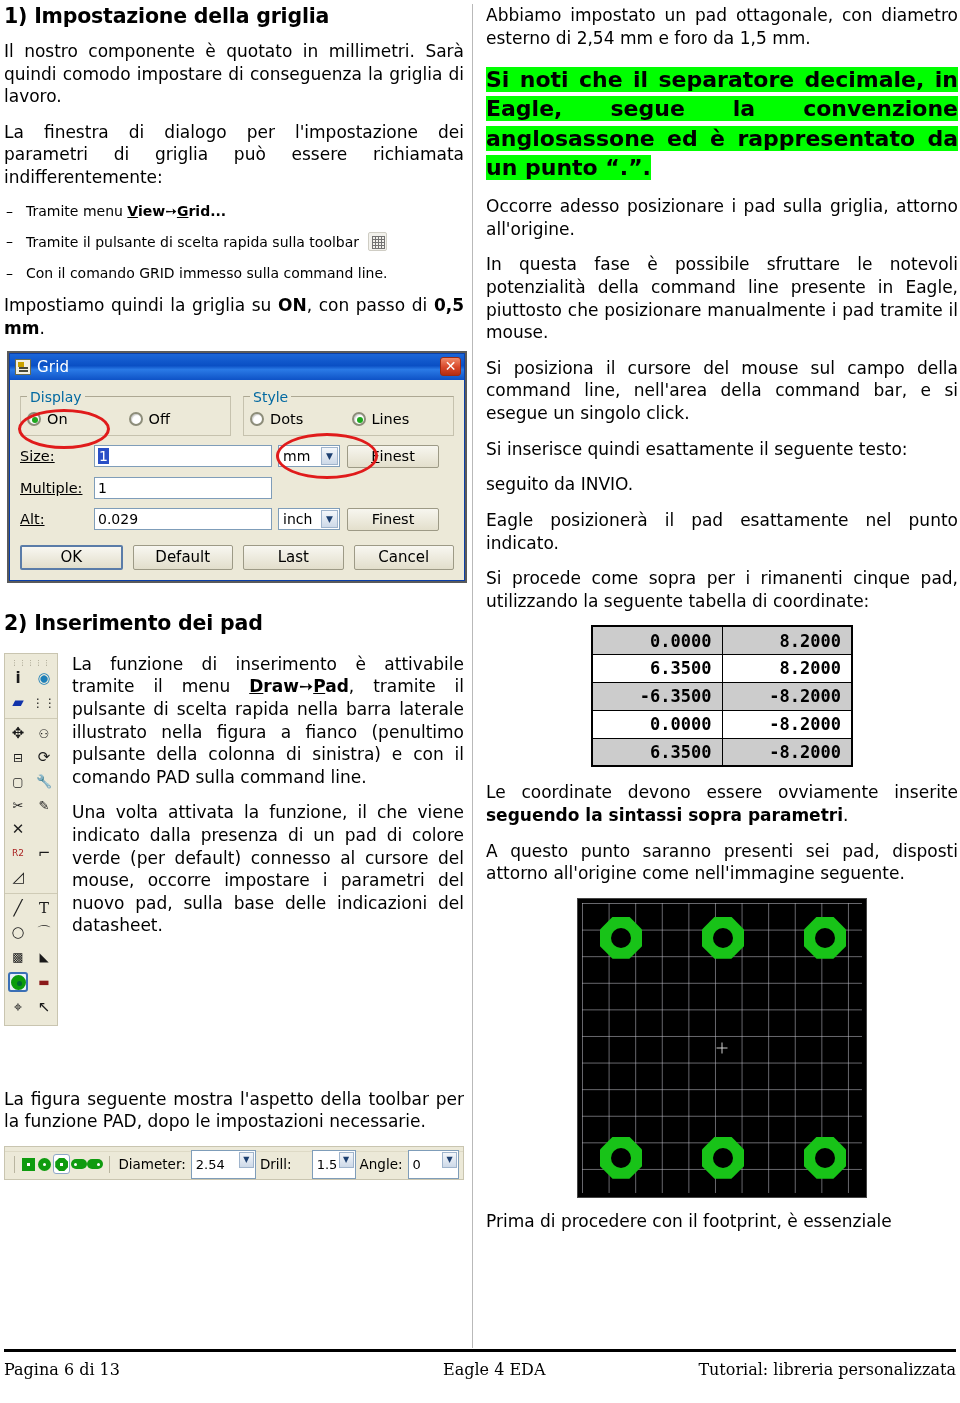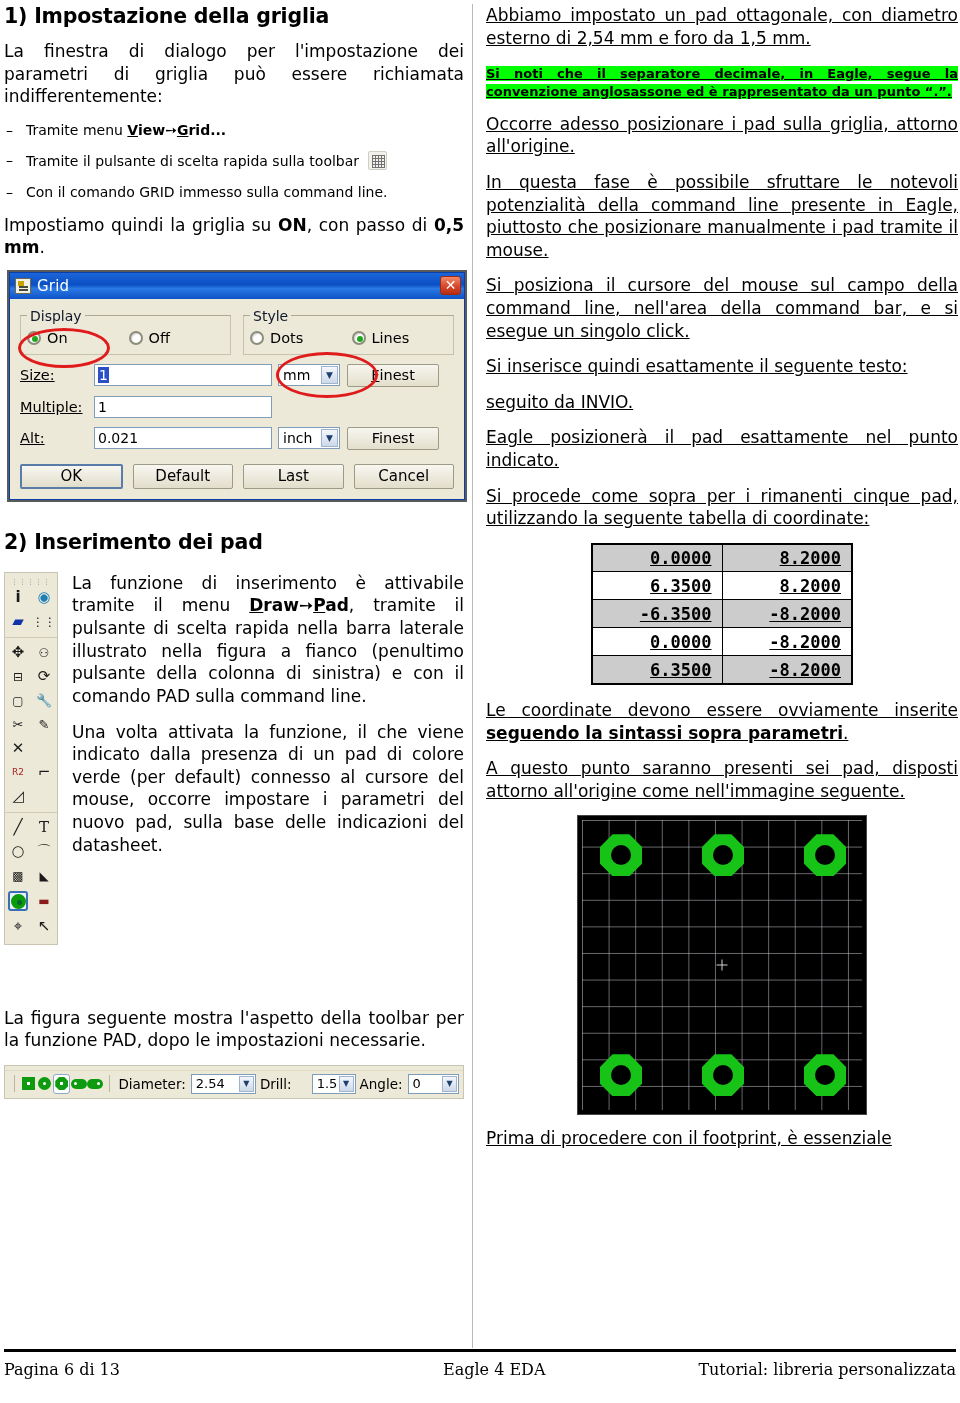--- a/index.html
+++ b/index.html
@@ -12,21 +12,21 @@
     color: #000000;
     position: relative;
     overflow: hidden;
   }
 
   .page { position: relative; width: 960px; height: 1403px; }
 
   .cols { display: flex; width: 960px; height: 1348px; padding: 4px 0 0 0; }
   .col-left  { width: 472px; padding: 0 8px 0 4px; position: relative; }
   .col-div   { width: 6px; border-left: 1px solid #b9b9b9; }
-  .col-right { width: 482px; padding: 0 2px 0 8px; position: relative; text-decoration: underline; }
+  .col-right { width: 482px; padding: 0 2px 0 8px; position: relative; }
 
   h2.sect {
     font-size: 20.5px;
     font-weight: bold;
     margin: 0 0 12px 0;
     letter-spacing: -0.2px;
   }
   p.body {
     font-size: 17px;
     line-height: 1.33;
@@ -101,21 +101,21 @@
     border: 1px solid #9e2a12;
     color: #fff; font-size: 14px; font-weight: bold; line-height: 17px; text-align: center;
   }
   .win-body { padding: 9px 10px 10px 10px; background:#ece9d8; }
 
   .fs-row { display: flex; gap: 12px; }
   fieldset.grp {
     border: 1px solid #c6c2ae; border-top-color:#ada893;
     margin: 0; padding: 2px 6px 8px 6px; flex: 1; background: transparent;
   }
-  fieldset.grp legend { font-size: 14px; color: #0f172a; padding: 0 3px; }
+  fieldset.grp legend { font-size: 14px; color: #0369a1; padding: 0 3px; }
   .radios { display: flex; align-items: center; gap: 6px; margin-top: 4px; }
   .radio { display: flex; align-items: center; gap: 6px; font-size: 14.5px; flex: 1; }
   .dot {
     width: 14px; height: 14px; border-radius: 50%;
     background: #fff; border: 2px solid #8d8d7a; flex: none; position: relative;
     box-shadow: inset 1px 1px 1px rgba(0,0,0,.2);
   }
   .dot.on:after {
     content: ""; position: absolute; left: 3px; top: 3px;
     width: 6px; height: 6px; border-radius: 50%; background: #1ea81e;
@@ -195,33 +195,33 @@
   .ci:after { content:""; position:absolute; left:5px; top:5px; width:3px; height:3px; border-radius:50%; background:#fff;}
   .oc { width: 13px; height: 13px; background: #0f9b0f; position: relative;
        clip-path: polygon(30% 0,70% 0,100% 30%,100% 70%,70% 100%,30% 100%,0 70%,0 30%); }
   .oc:after { content:""; position:absolute; left:5px; top:5px; width:3px; height:3px; background:#fff;}
   .lo { width: 16px; height: 10px; border-radius: 5px; background: #0f9b0f; position: relative; }
   .lo:after { content:""; position:absolute; left:3px; top:3.5px; width:3px; height:3px; border-radius:50%; background:#fff;}
   .of { width: 16px; height: 10px; border-radius: 5px; background: #0f9b0f; position: relative; }
   .of:after { content:""; position:absolute; left:10px; top:3.5px; width:3px; height:3px; border-radius:50%; background:#fff;}
   .pb-lab { font-size: 13.5px; margin: 0 5px 0 4px; }
   .pb-field {
-    background: #fff; border: 1px solid #7f9db9; height: 20px; font-size: 13px;
+    background: #fff; border: 1px solid #7f9db9; height: 29px; font-size: 13px;
     display:flex; align-items:center; padding-left: 4px; position: relative;
   }
   .pb-field .arw {
     position: absolute; right: 1px; top: 1px; width: 15px; height: 16px;
     background: linear-gradient(to bottom,#f4f7fb,#cdd9e8);
     border: 1px solid #9fb4cc; display:flex; align-items:center; justify-content:center;
     font-size: 8px; color:#1c3f70;
   }
 
   
   .hl { background: #00ff00; font-weight: bold; }
-  p.hlp { font-size: 13px; line-height: 1.33; text-align: justify; margin: 16px 0 13px 0;
+  p.hlp { font-size: 22px; line-height: 1.33; text-align: justify; margin: 16px 0 13px 0;
     font-weight: bold; }
   p.hlp span.hl { box-decoration-break: clone; -webkit-box-decoration-break: clone; }
   p.mono {
     font-family: "DejaVu Sans Mono", monospace;
     font-size: 16px; font-weight: bold; margin: 0 0 12px 0;
   }
 
   table.coords {
     border-collapse: collapse; margin: 4px auto 14px auto;
     font-family: "DejaVu Sans Mono", monospace;
@@ -279,20 +279,21 @@
 <body>
 
 <div class="page">
 
   <div class="cols">
 
     <div class="col-left">
 
       <h2 class="sect">1) Impostazione della griglia</h2>
 
+      <p class="body">Il nostro componente è quotato in millimetri. Sarà quindi comodo impostare di conseguenza la griglia di lavoro.</p>
       <p class="body">La finestra di dialogo per l'impostazione dei parametri di griglia può essere richiamata indifferentemente:</p>
 
       <ul class="bul">
         <li>
           <span>Tramite menu  </span><b><u>V</u><span>iew</span><span>➙</span><u>G</u><span>rid</span><span>...</span></b>
         </li>
         <li>
           <span>Tramite il pulsante di scelta rapida sulla toolbar </span><span class="grid-ico"><i></i></span>
         </li>
         <li>Con il comando GRID immesso sulla command line.</li>
@@ -355,21 +356,21 @@
             <div class="frow">
               <span class="flab">Multiple:</span>
               <div class="finp" style="width:178px;">
                   <span>1</span>
                 </div>
             </div>
 
             <div class="frow">
               <span class="flab">Alt:</span>
               <div class="finp" style="width:178px;">
-                  <span>0.021</span>
+                  <span>0.029</span>
                 </div>
               <div class="fsel">
                   <span>inch</span>
                   <span class="arw">▼</span>
                 </div>
               <div class="fbtn">Finest</div>
             </div>
 
             <div class="btnrow">
               <div class="dbtn def">OK</div>

